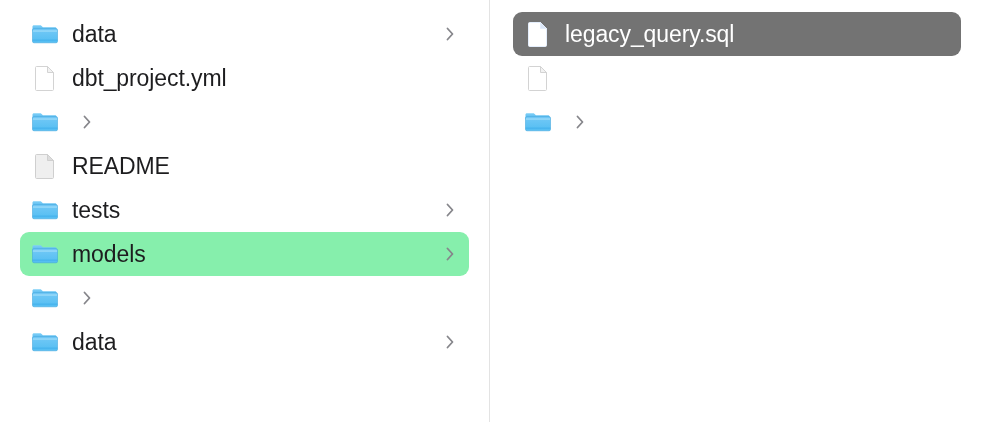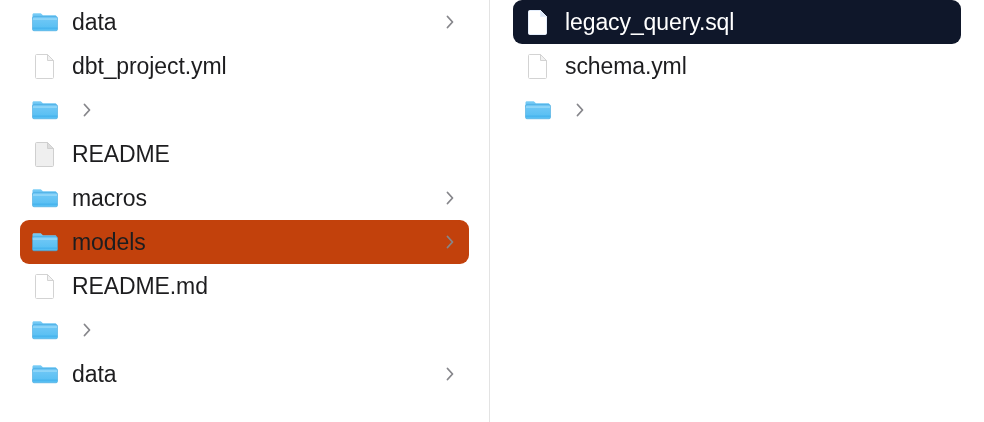--- a/index.html
+++ b/index.html
@@ -23,21 +23,21 @@
     background: #ffffff;
     display: flex;
     box-sizing: border-box;
   }
 
   
   .column {
     position: relative;
     height: 422px;
     box-sizing: border-box;
-    padding-top: 0;
+    padding-top: 12px;
     background: #ffffff;
     flex: 0 0 auto;
   }
   .column.col-left {
     width: 490px;
     border-right: 1px solid #e3e3e3;
   }
   .column.col-right {
     width: 494px;
   }
@@ -52,24 +52,24 @@
     border-radius: 9px;
     margin: 0 20px 0 20px;
     padding: 0 12px 0 10px;
     cursor: default;
   }
   .col-right .row {
     margin: 0 23px 0 23px;
     padding: 0 12px 0 10px;
   }
   .row.sel-gray {
-    background: #c2410c;
+    background: #86efac;
   }
   .row.sel-blue {
-    background: #0f172a;
+    background: #737373;
   }
 
   
   .icon {
     flex: 0 0 auto;
     width: 30px;
     height: 30px;
     position: relative;
     margin-right: 12px;
   }
@@ -198,21 +198,21 @@
                 <stop offset="1" stop-color="#52bdf2"></stop>
       </linearGradient>
     </defs>
     <path d="M2.5 7.6c0-.7.6-1.3 1.3-1.3h7.0l2.1 2.0h12.3c.7 0 1.3.6 1.3 1.3v2.4H2.5z" fill="url(#fbTab)"></path>
     <rect x="2.5" y="9.6" width="25" height="14.2" rx="1.5" fill="url(#fbBody)"></rect>
     <rect x="2.5" y="11.3" width="25" height="1.5" fill="#9ddcf9" opacity="0.85"></rect>
     <rect x="2.5" y="20.4" width="25" height="1.6" fill="#3aa8e8" opacity="0.45"></rect>
     <rect x="2.5" y="9.6" width="25" height="14.2" rx="1.5" fill="none" stroke="#3fa5dd" stroke-opacity="0.55"></rect>
   </svg>
         </span>
-        <span class="label">macros</span>
+        <span class="label">tests</span>
         <span class="chevron">
   <svg width="14" height="20" viewBox="0 0 14 20" xmlns="http://www.w3.org/2000/svg">
     <path d="M4.5 4.5L9.5 10l-5.0 5.5" fill="none" stroke="#86868b" stroke-width="1.8" stroke-linecap="round" stroke-linejoin="round"></path>
   </svg>
         </span>
       </div>
       <div class="row sel-gray">
         <span class="icon">
   <svg width="30" height="30" viewBox="0 0 30 30" xmlns="http://www.w3.org/2000/svg">
     <defs>
@@ -227,34 +227,20 @@
     </defs>
     <path d="M2.5 7.6c0-.7.6-1.3 1.3-1.3h7.0l2.1 2.0h12.3c.7 0 1.3.6 1.3 1.3v2.4H2.5z" fill="url(#fbTab)"></path>
     <rect x="2.5" y="9.6" width="25" height="14.2" rx="1.5" fill="url(#fbBody)"></rect>
     <rect x="2.5" y="11.3" width="25" height="1.5" fill="#9ddcf9" opacity="0.85"></rect>
     <rect x="2.5" y="20.4" width="25" height="1.6" fill="#3aa8e8" opacity="0.45"></rect>
     <rect x="2.5" y="9.6" width="25" height="14.2" rx="1.5" fill="none" stroke="#3fa5dd" stroke-opacity="0.55"></rect>
   </svg>
         </span>
         <span class="label">models</span>
         <span class="chevron">
-  <svg width="14" height="20" viewBox="0 0 14 20" xmlns="http://www.w3.org/2000/svg">
-    <path d="M4.5 4.5L9.5 10l-5.0 5.5" fill="none" stroke="#86868b" stroke-width="1.8" stroke-linecap="round" stroke-linejoin="round"></path>
-  </svg>
-        </span>
-      </div>
-      <div class="row">
-        <span class="icon">
-  <svg width="30" height="30" viewBox="0 0 30 30" xmlns="http://www.w3.org/2000/svg">
-    <path d="M6.5 3.5h11.0l6.0 6.0v17.0c0 .55-.45 1.0-1.0 1.0H6.5c-.55 0-1.0-.45-1.0-1.0V4.5c0-.55.45-1.0 1.0-1.0z" fill="#ffffff" stroke="#d3d3d3" stroke-width="1"></path>
-    <path d="M17.5 3.5l6.0 6.0h-6.0z" fill="#f2f2f2" stroke="#d3d3d3" stroke-width="1" stroke-linejoin="round"></path>
-  </svg>
-        </span>
-        <span class="label">README.md</span>
-        <span class="chevron hidden">
   <svg width="14" height="20" viewBox="0 0 14 20" xmlns="http://www.w3.org/2000/svg">
     <path d="M4.5 4.5L9.5 10l-5.0 5.5" fill="none" stroke="#86868b" stroke-width="1.8" stroke-linecap="round" stroke-linejoin="round"></path>
   </svg>
         </span>
       </div>
       <div class="row">
         <span class="icon">
   <svg width="30" height="30" viewBox="0 0 30 30" xmlns="http://www.w3.org/2000/svg">
     <defs>
       <linearGradient id="fbTab" x1="0" y1="0" x2="0" y2="1">
@@ -322,21 +308,20 @@
   </svg>
         </span>
       </div>
       <div class="row">
         <span class="icon">
   <svg width="30" height="30" viewBox="0 0 30 30" xmlns="http://www.w3.org/2000/svg">
     <path d="M6.5 3.5h11.0l6.0 6.0v17.0c0 .55-.45 1.0-1.0 1.0H6.5c-.55 0-1.0-.45-1.0-1.0V4.5c0-.55.45-1.0 1.0-1.0z" fill="#ffffff" stroke="#d3d3d3" stroke-width="1"></path>
     <path d="M17.5 3.5l6.0 6.0h-6.0z" fill="#f2f2f2" stroke="#d3d3d3" stroke-width="1" stroke-linejoin="round"></path>
   </svg>
         </span>
-        <span class="label">schema.yml</span>
         <span class="chevron hidden">
   <svg width="14" height="20" viewBox="0 0 14 20" xmlns="http://www.w3.org/2000/svg">
     <path d="M4.5 4.5L9.5 10l-5.0 5.5" fill="none" stroke="#86868b" stroke-width="1.8" stroke-linecap="round" stroke-linejoin="round"></path>
   </svg>
         </span>
       </div>
       <div class="row">
         <span class="icon">
   <svg width="30" height="30" viewBox="0 0 30 30" xmlns="http://www.w3.org/2000/svg">
     <defs>

